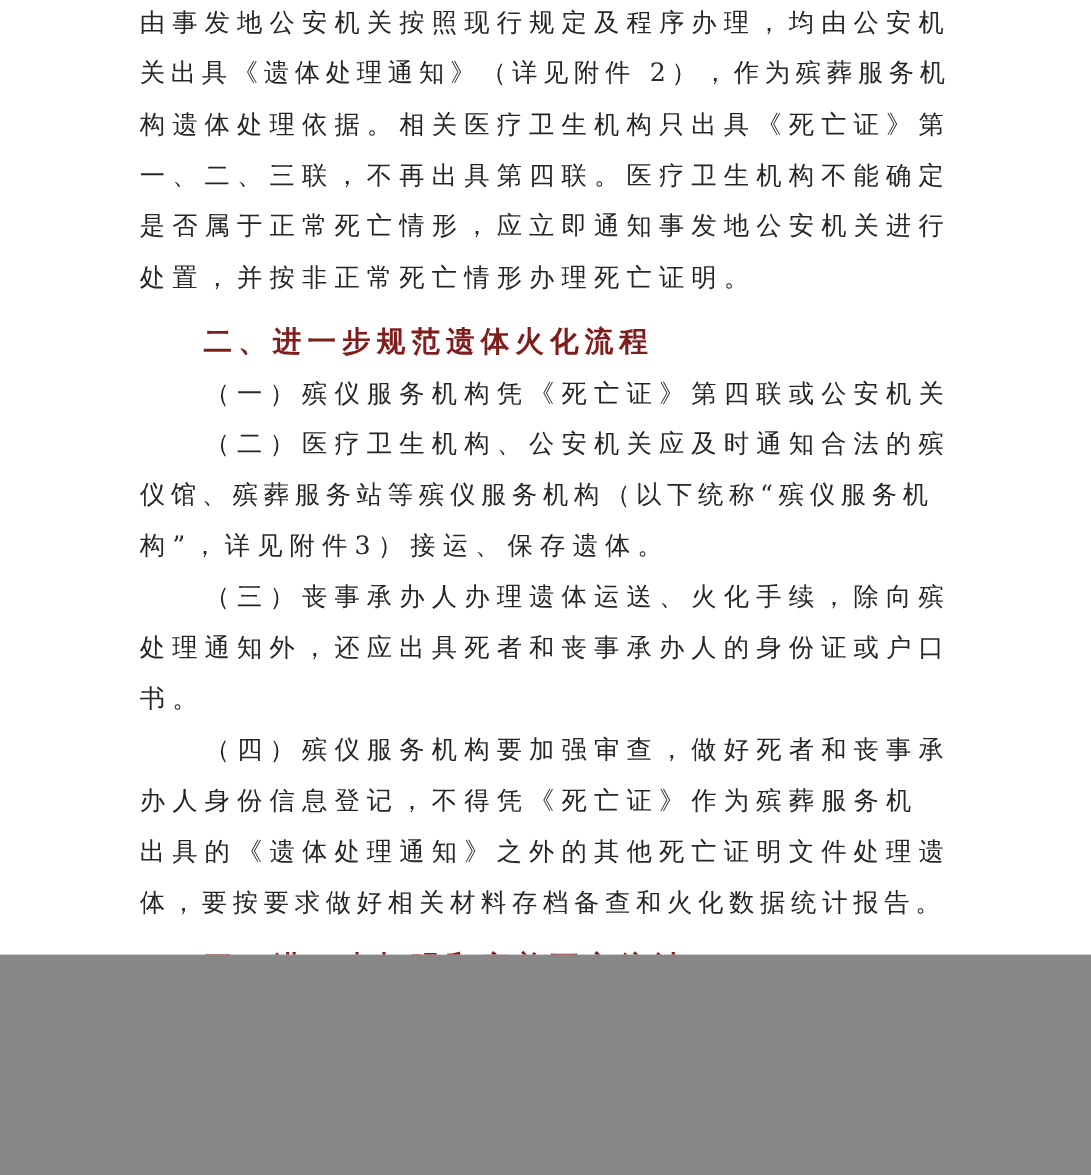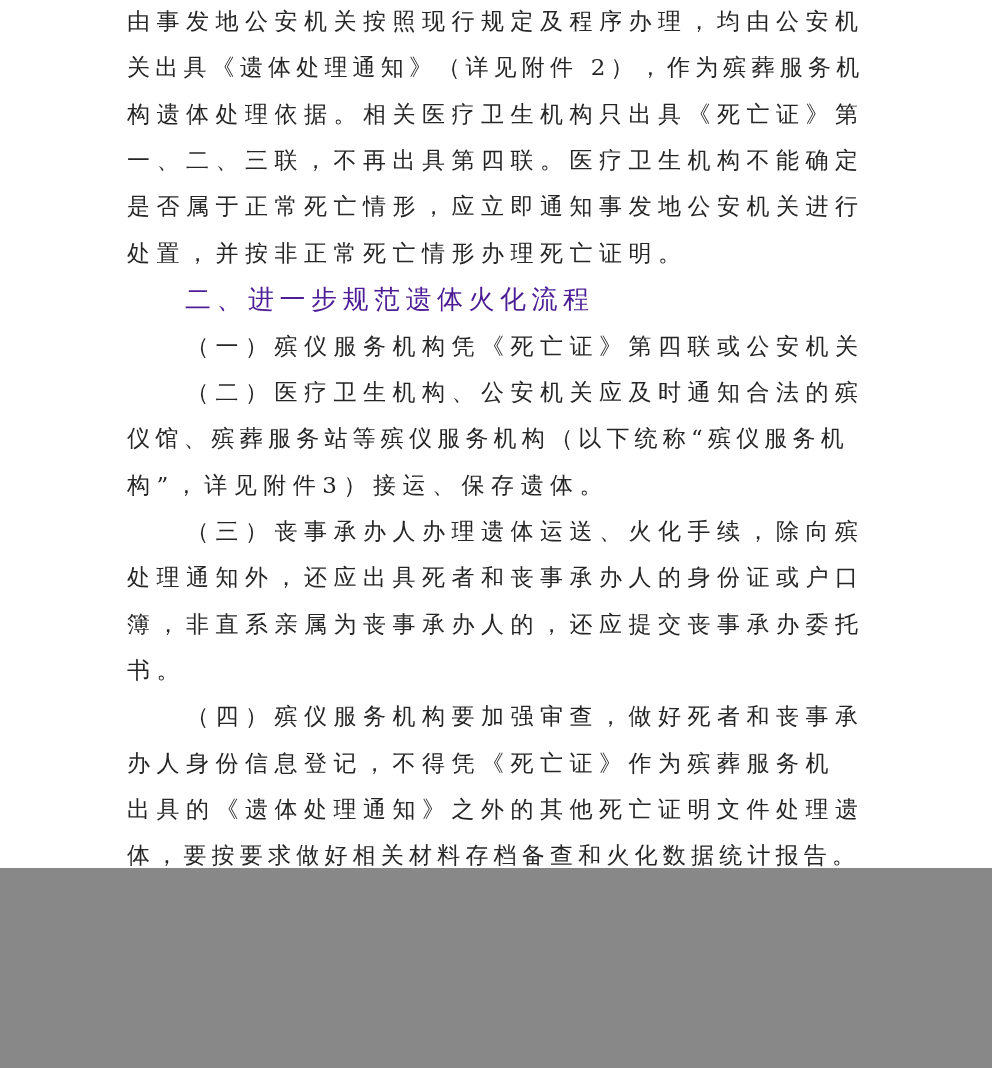--- a/index.html
+++ b/index.html
@@ -23,25 +23,26 @@
     font-size: 23px;
     letter-spacing: 6.5px;
     color: #262626;
     white-space: nowrap;
     text-align: left;
   }
   .line.tight { letter-spacing: 5.2px; }
   .line.indent { text-indent: 59px; }
   .line.heading {
     font-family: "DejaVu Sans", sans-serif;
-    font-weight: 400;
+    font-weight: 700;
     font-size: 26px;
     letter-spacing: 5.5px;
-    color: #4c1d95;
+    color: #7f1d1d;
     text-indent: 58px;
+    margin-top: 12px;
   }
   .page-number {
     position: absolute;
     left: 808px;
     top: 1030px;
     font-size: 20px;
     letter-spacing: 6px;
     color: #333333;
     font-family: "DejaVu Serif", serif;
     white-space: nowrap;
@@ -58,21 +59,20 @@
     <div class="line">一、二、三联，不再出具第四联。医疗卫生机构不能确定</div>
     <div class="line">是否属于正常死亡情形，应立即通知事发地公安机关进行</div>
     <div class="line">处置，并按非正常死亡情形办理死亡证明。</div>
     <div class="line heading">二、进一步规范遗体火化流程</div>
     <div class="line indent">（一）殡仪服务机构凭《死亡证》第四联或公安机关</div>
     <div class="line indent">（二）医疗卫生机构、公安机关应及时通知合法的殡</div>
     <div class="line tight">仪馆、殡葬服务站等殡仪服务机构（以下统称“殡仪服务机</div>
     <div class="line">构”，详见附件3）接运、保存遗体。</div>
     <div class="line indent">（三）丧事承办人办理遗体运送、火化手续，除向殡</div>
     <div class="line">处理通知外，还应出具死者和丧事承办人的身份证或户口</div>
-    <div class="line">簿，非直系亲属为丧事承办人的，还应提交丧事承办委托</div>
     <div class="line">书。</div>
     <div class="line indent">（四）殡仪服务机构要加强审查，做好死者和丧事承</div>
     <div class="line">办人身份信息登记，不得凭《死亡证》作为殡葬服务机</div>
     <div class="line">出具的《遗体处理通知》之外的其他死亡证明文件处理遗</div>
     <div class="line tight">体，要按要求做好相关材料存档备查和火化数据统计报告。</div>
     <div class="line heading">三、进一步加强和完善死亡统计</div>
   </div>
   <div class="page-number">- 3 -</div>
 </div>
 

